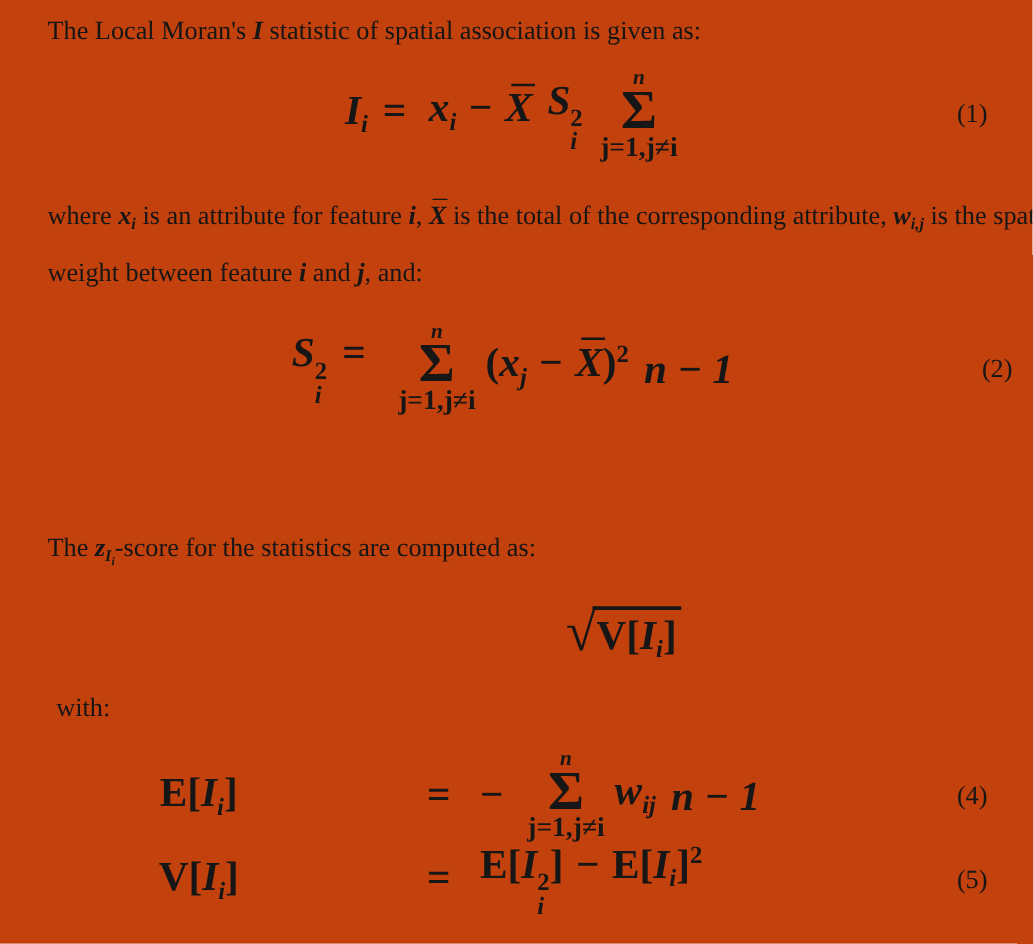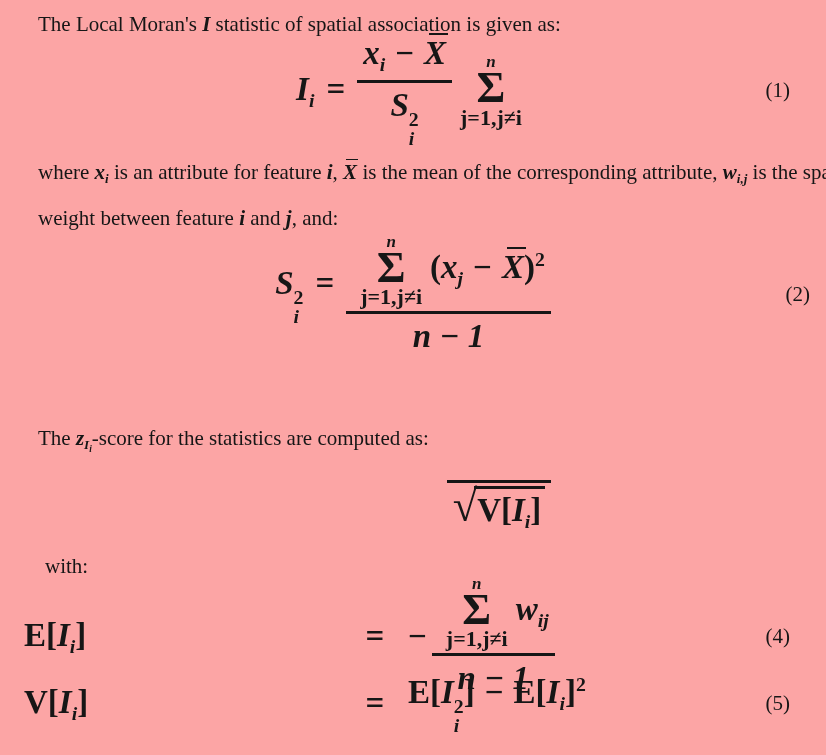--- a/index.html
+++ b/index.html
@@ -1,16 +1,16 @@
 <!DOCTYPE html>
 <html><head>
 <meta charset="utf-8">
 <style>
   html,body{margin:0;padding:0;background:#ffffff;}
-  .page{position:relative;width:826px;height:755px;background:#fca5a5;color:#161616;
+  .page{position:relative;width:826px;height:755px;background:#c2410c;color:#161616;
         font-family:"Liberation Serif","DejaVu Serif",serif;overflow:hidden;}
 
   
   .para{position:absolute;margin:0;font-size:21px;font-weight:400;white-space:nowrap;}
   .pline{height:46px;white-space:nowrap;}
   .bmi{font-style:italic;font-weight:bold;}
   .bsub{font-size:62%;font-style:italic;font-weight:bold;vertical-align:-0.32em;}
   .bsub2{font-size:72%;font-style:italic;vertical-align:-0.28em;}
 
   
@@ -24,21 +24,21 @@
   .g{white-space:nowrap;}
   .mi{font-style:italic;font-weight:bold;}
   .mr{font-style:normal;font-weight:bold;}
   .sub{font-size:60%;font-style:italic;vertical-align:-0.35em;}
   .sub2{font-size:70%;font-style:italic;vertical-align:-0.3em;}
   .sup{font-size:60%;font-style:normal;vertical-align:0.6em;}
   .rel{font-style:normal;margin:0 12px;}
   .op{font-style:normal;margin:0 10px;}
   .neg{margin-right:5px;}
 
-  .fr{display:inline-flex;flex-direction:column;align-items:center;vertical-align:middle;}
+  .fr{display:inline-flex;align-items:center;vertical-align:middle;}
   .fr-n{padding:0 6px 3px;white-space:nowrap;}
   .fr-d{padding:3px 6px 0;white-space:nowrap;}
   .fr-bar{align-self:stretch;border-top:3px solid currentColor;height:0;}
 
   .sum{display:inline-flex;flex-direction:column;align-items:center;line-height:1;
        margin:0 8px;vertical-align:middle;}
   .sum-t{font-size:17px;font-style:italic;}
   .sum-s{font-size:44px;line-height:0.8;font-style:normal;}
   .sum-b{font-size:22px;margin-top:1px;white-space:nowrap;}
 
@@ -49,21 +49,21 @@
 
   .sqrt{display:inline-flex;align-items:flex-start;vertical-align:middle;}
   .sqrt-sign{font-style:normal;font-size:1.35em;line-height:0.9;margin-right:-3px;}
   .sqrt-body{border-top:3px solid currentColor;padding:2px 4px 0 3px;white-space:nowrap;}
 
   .eqnum{position:absolute;right:36px;top:50%;transform:translateY(-50%);
          font-size:21px;font-weight:400;font-style:normal;}
 
   
   .eq-align{justify-content:flex-start;}
-  .al-lhs{width:318px;display:flex;justify-content:flex-start;align-items:center;padding-left:24px;}
+  .al-lhs{width:318px;display:flex;justify-content:center;align-items:center;}
   .al-rel{width:66px;display:flex;justify-content:center;align-items:center;}
   .al-rhs{display:flex;align-items:center;justify-content:flex-start;}
 
   
   #p1{top:12px;left:38px;}
   #p2{top:160px;left:38px;}
   #p3{top:356px;left:38px;}
   #p4{top:426px;left:38px;}
   #p5{top:554px;left:45px;}
   #eq1{top:46px;height:90px;}
@@ -91,21 +91,21 @@
     </span>
     <span class="sum">
       <span class="sum-t">n</span>
       <span class="sum-s">Σ</span>
       <span class="sum-b">j=1,j≠i</span>
     </span>
     <span class="eqnum">(1)</span>
   </div>
 
   <div class="para" id="p2">
-    <div class="pline"><span>where </span><span class="bmi">x</span><span class="bsub">i</span><span> is an attribute for feature </span><span class="bmi">i</span><span>, </span><span class="bmi ob">X</span><span> is the mean of the corresponding attribute, </span><span class="bmi">w</span><span class="bsub">i,j</span><span> is the spatial</span></div>
+    <div class="pline"><span>where </span><span class="bmi">x</span><span class="bsub">i</span><span> is an attribute for feature </span><span class="bmi">i</span><span>, </span><span class="bmi ob">X</span><span> is the total of the corresponding attribute, </span><span class="bmi">w</span><span class="bsub">i,j</span><span> is the spatial</span></div>
     <div class="pline"><span>weight between feature </span><span class="bmi">i</span><span> and </span><span class="bmi">j</span><span>, and:</span></div>
   </div>
 
   <div class="eq" id="eq2">
     <span class="g"><span class="mi">S</span><span class="ss">
           <span class="ss-t">2</span>
           <span class="ss-b">i</span>
         </span><span class="rel">=</span></span>
     <span class="fr">
       <span class="fr-n"><span class="sum">

